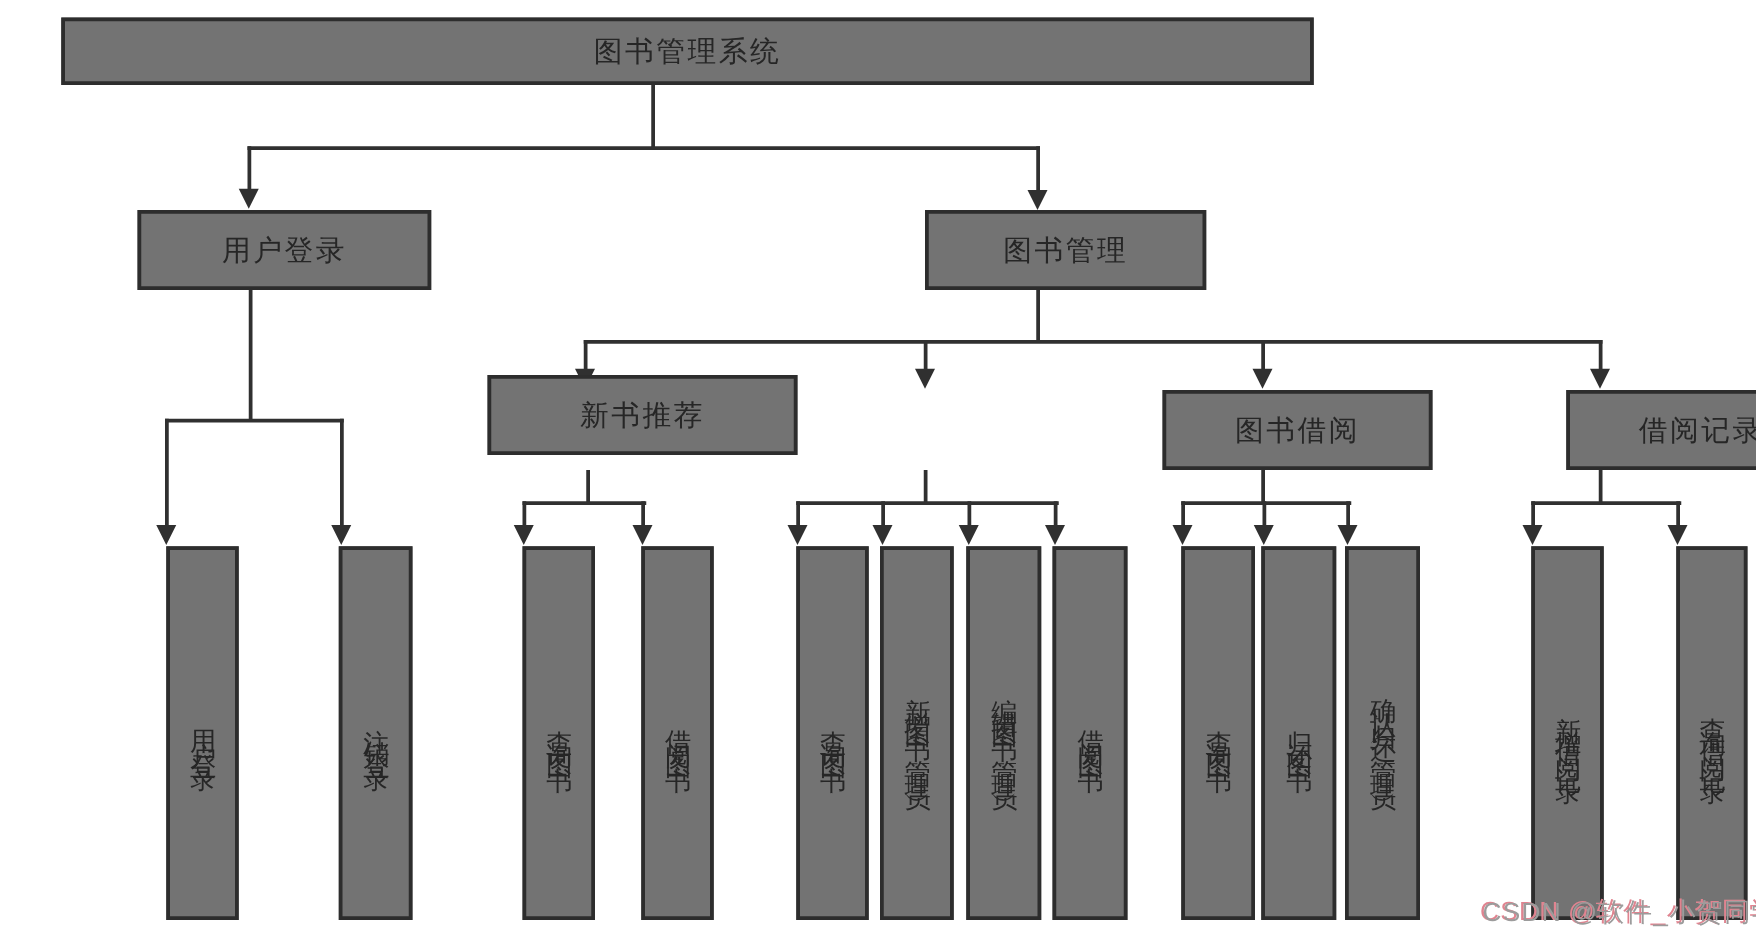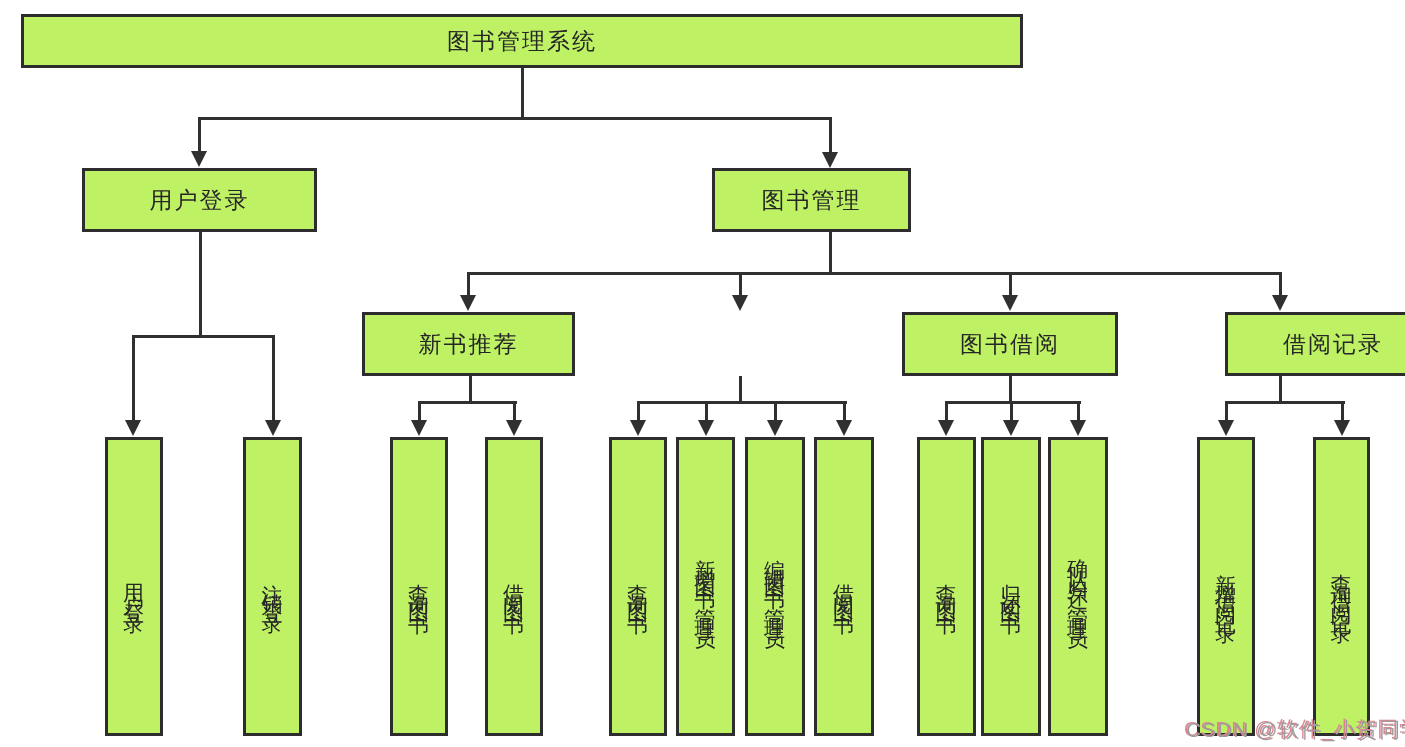--- a/index.html
+++ b/index.html
@@ -16,26 +16,27 @@
   .canvas {
     position: relative;
     width: 1405px;
     height: 747px;
     background: var(--background);
     overflow: hidden;
   }
   
   .box {
     position: absolute;
-    background: #bef264;
+    background: #737373;
     border: 3px solid var(--border);
     display: flex;
     align-items: center;
     justify-content: center;
     color: var(--text);
+    margin-left: 28px;
   }
   .hbox span {
     font-size: 23px;
     letter-spacing: 2px;
     color: var(--text);
     white-space: nowrap;
   }
   .leaf { border-width: 3px; }
   .vtxt {
     writing-mode: vertical-rl;
@@ -79,21 +80,21 @@
   <div class="vl" style="left:521px;top:68px;height:50px"></div>
   <div class="hl" style="left:198px;top:117px;width:634px"></div>
   <div class="vl" style="left:198px;top:117px;height:36px"></div>
   <div class="ah" style="left:191px;top:151px"></div>
   <div class="vl" style="left:829px;top:117px;height:36px"></div>
   <div class="ah" style="left:822px;top:152px"></div>
 
   <div class="box hbox" style="left:82px;top:168px;width:235px;height:64px">
     <span>用户登录</span>
   </div>
-  <div class="box hbox" style="left:712px;top:168px;width:199px;height:64px">
+  <div class="box hbox" style="left:712px;top:168px;width:225px;height:64px">
     <span>图书管理</span>
   </div>
 
   <div class="vl" style="left:199px;top:232px;height:104px"></div>
   <div class="hl" style="left:132px;top:335px;width:143px"></div>
   <div class="vl" style="left:132px;top:335px;height:86px"></div>
   <div class="ah" style="left:125px;top:420px"></div>
   <div class="vl" style="left:272px;top:335px;height:86px"></div>
   <div class="ah" style="left:265px;top:420px"></div>
 
@@ -101,21 +102,21 @@
   <div class="hl" style="left:467px;top:272px;width:815px"></div>
   <div class="vl" style="left:467px;top:272px;height:26px"></div>
   <div class="ah" style="left:460px;top:295px"></div>
   <div class="vl" style="left:739px;top:272px;height:26px"></div>
   <div class="ah" style="left:732px;top:295px"></div>
   <div class="vl" style="left:1009px;top:272px;height:26px"></div>
   <div class="ah" style="left:1002px;top:295px"></div>
   <div class="vl" style="left:1279px;top:272px;height:26px"></div>
   <div class="ah" style="left:1272px;top:295px"></div>
 
-  <div class="box hbox" style="left:362px;top:312px;width:213px;height:64px">
+  <div class="box hbox" style="left:362px;top:300px;width:248px;height:64px">
     <span>新书推荐</span>
   </div>
   <div class="box hbox" style="left:902px;top:312px;width:216px;height:64px">
     <span>图书借阅</span>
   </div>
   <div class="box hbox" style="left:1225px;top:312px;width:216px;height:64px">
     <span>借阅记录</span>
   </div>
 
   <div class="vl" style="left:469px;top:376px;height:27px"></div>

